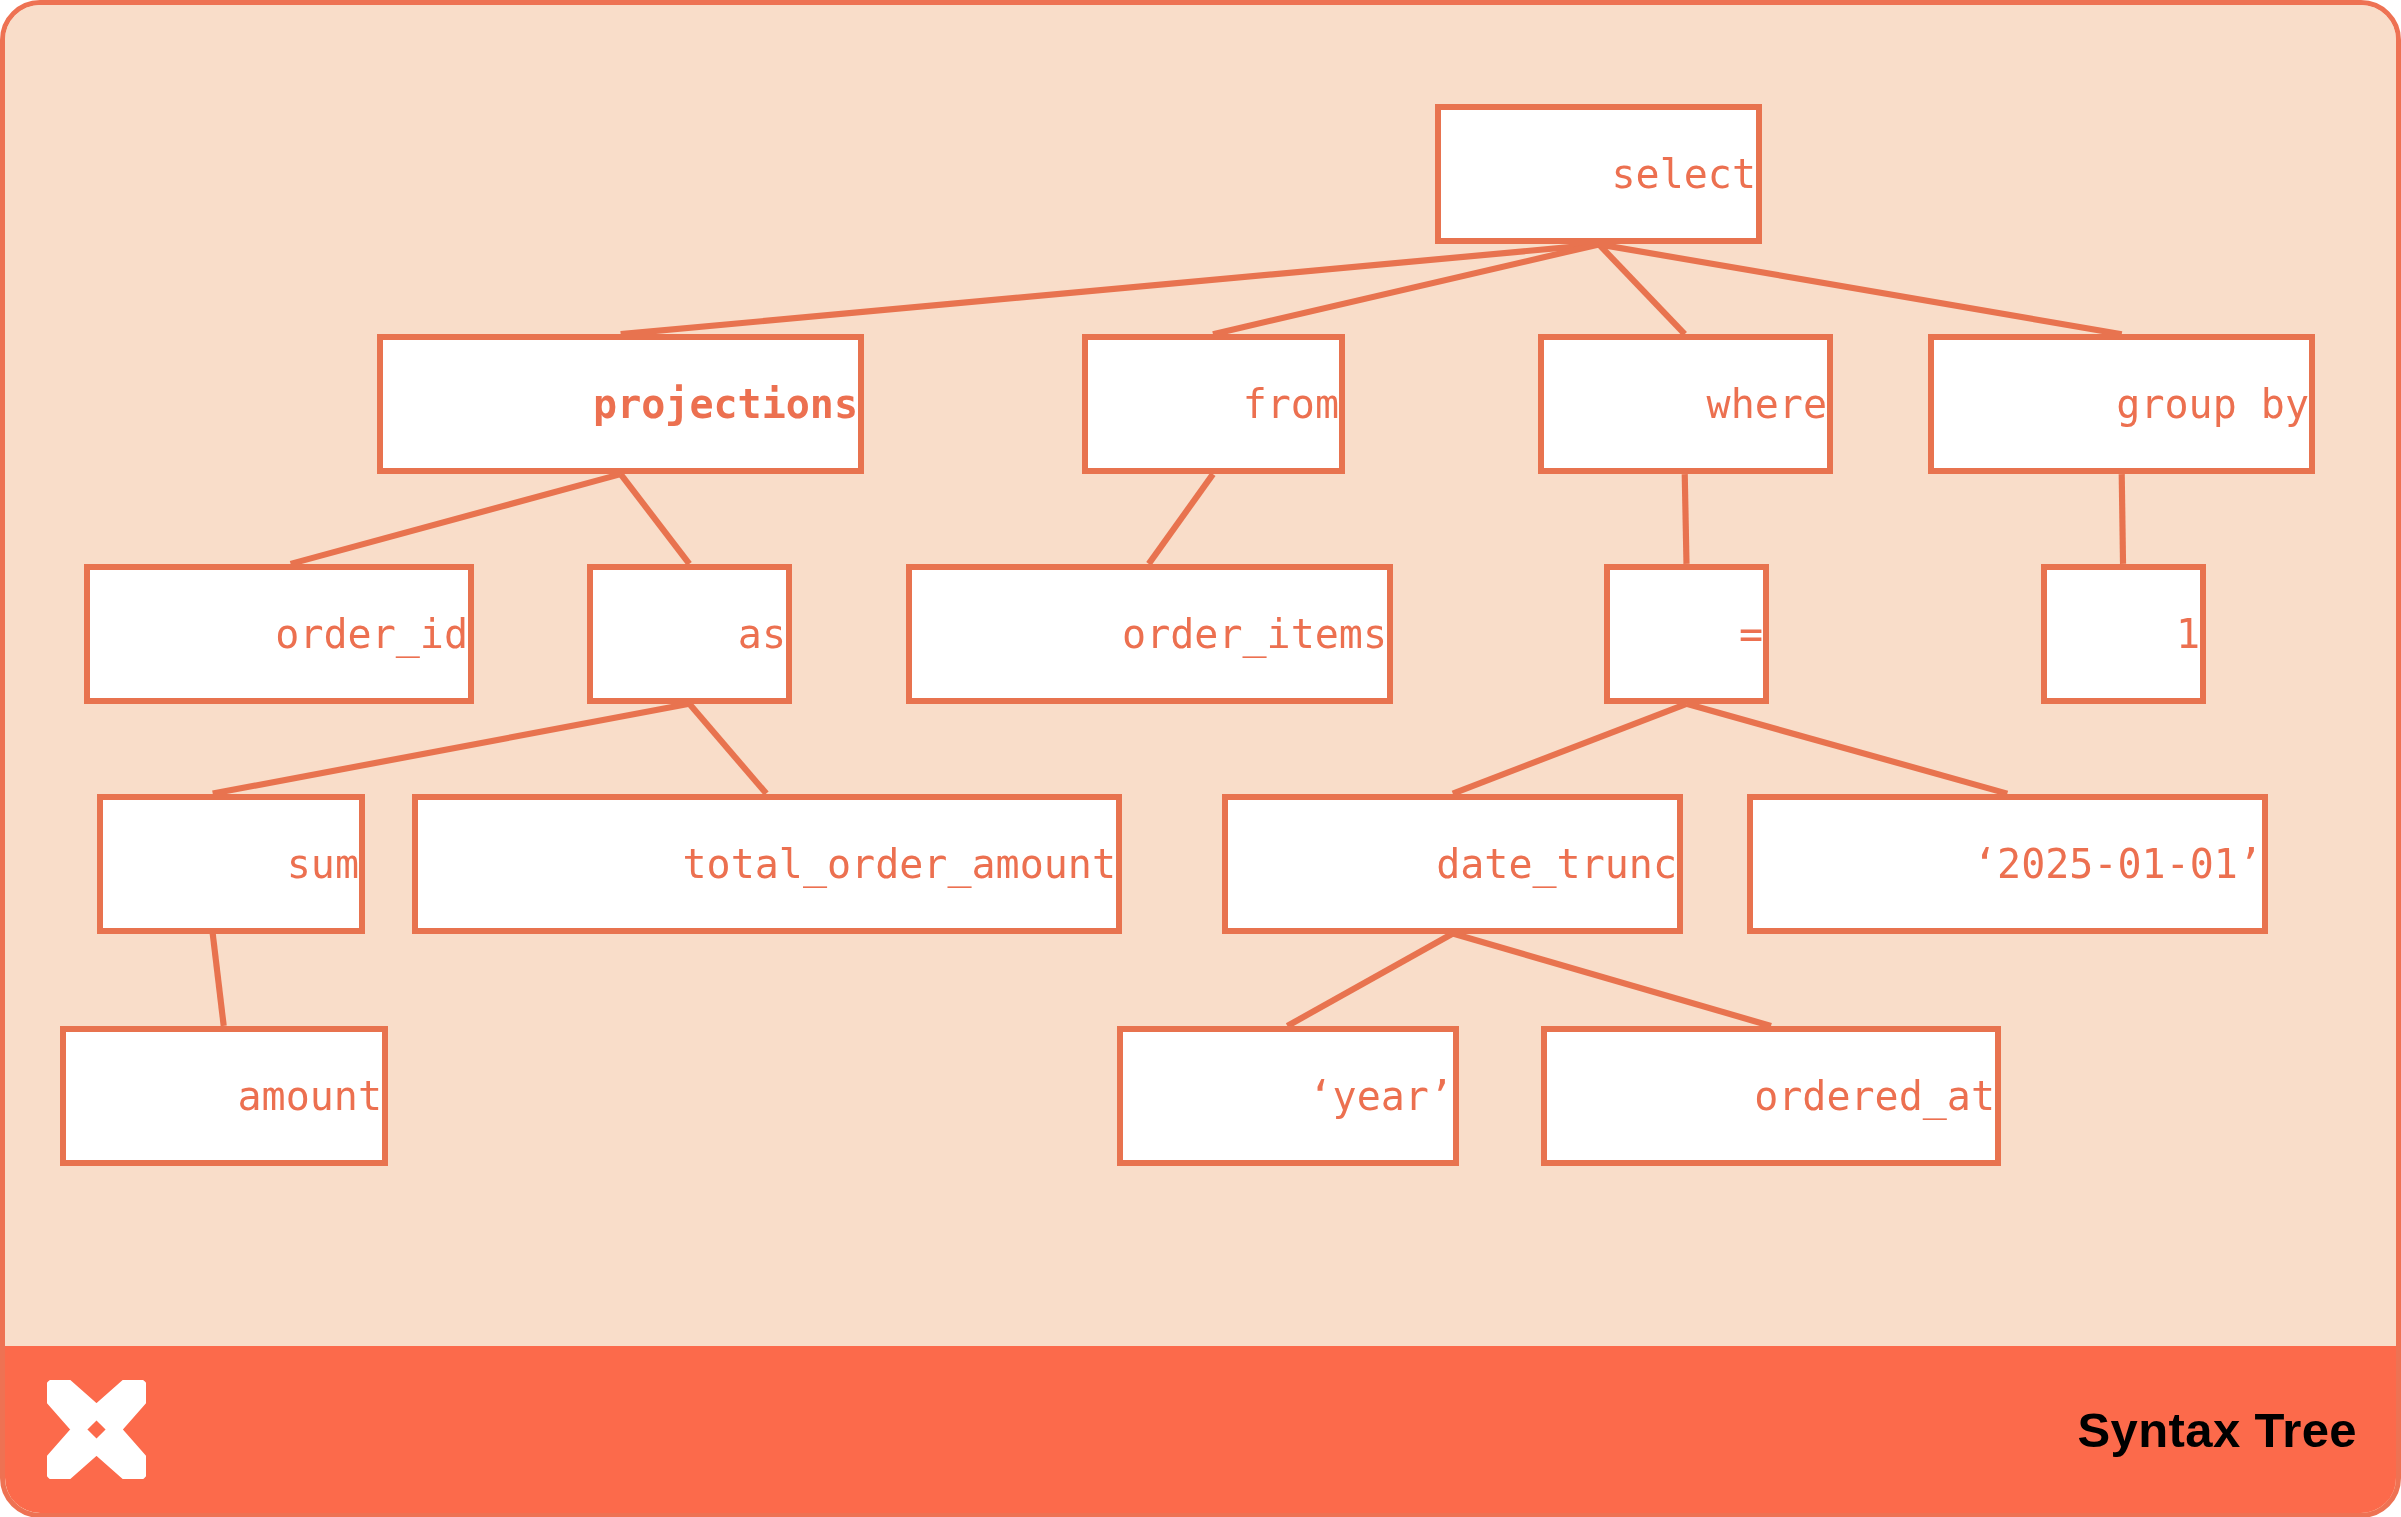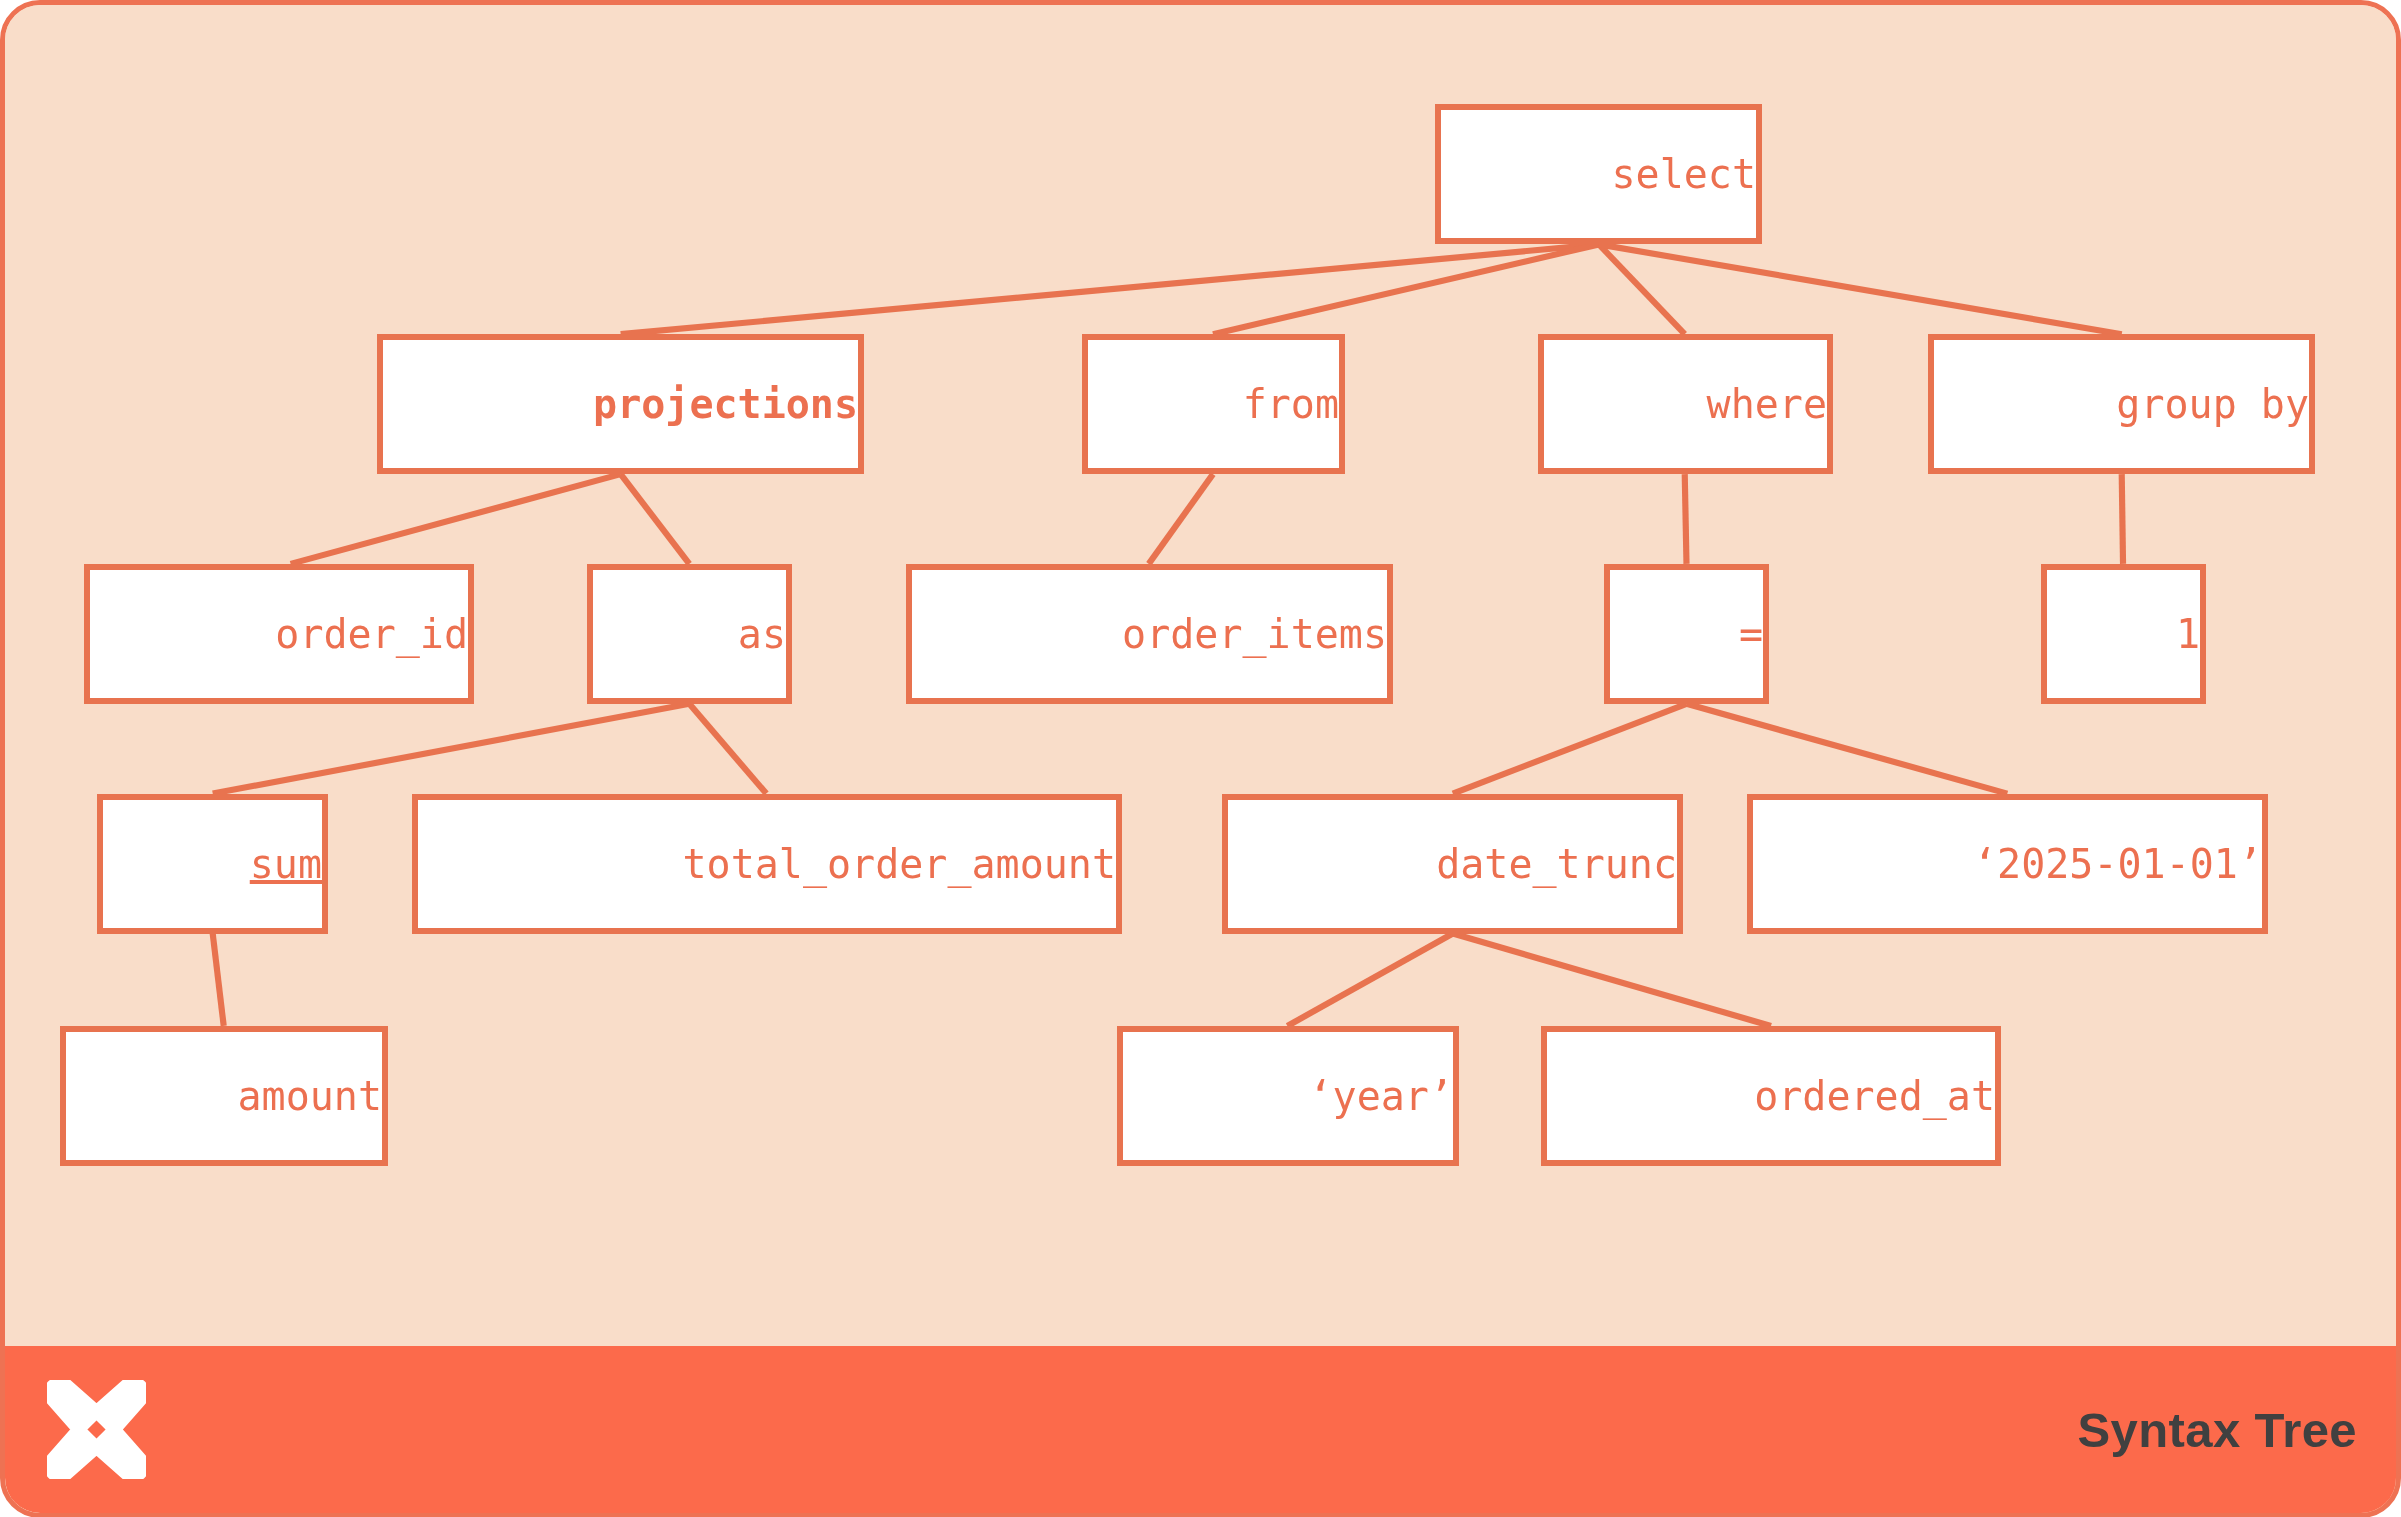--- a/index.html
+++ b/index.html
@@ -66,21 +66,21 @@
     border-bottom-left-radius: 35px;
     border-bottom-right-radius: 35px;
   }
   .logo-wrap {
     margin-left: 42px;
     width: 99px; height: 99px;
     display: flex; align-items: center; justify-content: center;
   }
   .footer-title {
     margin-right: 49px;
-    color: #404040;
+    color: #000000;
     font-family: "Liberation Sans", sans-serif;
     font-size: 49px;
     font-weight: bold;
     letter-spacing: 0.4px;
   }
 </style>
 </head>
 <body>
 
 <div id="root">
@@ -109,21 +109,21 @@
           <div class="node" style="left: 1430px; top: 99px; width: 327px; height: 140px;"><span>select</span></div>
           <div class="node" style="left: 372px; top: 329px; width: 487px; height: 140px; font-weight: bold;"><span>projections</span></div>
           <div class="node" style="left: 1077px; top: 329px; width: 263px; height: 140px;"><span>from</span></div>
           <div class="node" style="left: 1533px; top: 329px; width: 295px; height: 140px;"><span>where</span></div>
           <div class="node" style="left: 1923px; top: 329px; width: 387px; height: 140px;"><span>group by</span></div>
           <div class="node" style="left: 79px; top: 559px; width: 390px; height: 140px;"><span>order_id</span></div>
           <div class="node" style="left: 582px; top: 559px; width: 205px; height: 140px;"><span>as</span></div>
           <div class="node" style="left: 901px; top: 559px; width: 487px; height: 140px;"><span>order_items</span></div>
           <div class="node" style="left: 1599px; top: 559px; width: 165px; height: 140px;"><span>=</span></div>
           <div class="node" style="left: 2036px; top: 559px; width: 165px; height: 140px;"><span>1</span></div>
-          <div class="node" style="left: 92px; top: 789px; width: 231px; height: 140px; text-decoration: underline;"><span>sum</span></div>
+          <div class="node" style="left: 92px; top: 789px; width: 268px; height: 140px;"><span>sum</span></div>
           <div class="node" style="left: 407px; top: 789px; width: 710px; height: 140px; padding-left: 36px;"><span>total_order_amount</span></div>
           <div class="node" style="left: 1217px; top: 789px; width: 461px; height: 140px;"><span>date_trunc</span></div>
           <div class="node" style="left: 1742px; top: 789px; width: 521px; height: 140px;"><span>‘2025-01-01’</span></div>
           <div class="node" style="left: 55px; top: 1021px; width: 328px; height: 140px;"><span>amount</span></div>
           <div class="node" style="left: 1112px; top: 1021px; width: 342px; height: 140px;"><span>‘year’</span></div>
           <div class="node" style="left: 1536px; top: 1021px; width: 460px; height: 140px;"><span>ordered_at</span></div>
         </div>
     </div>
 
     <div class="footer">

